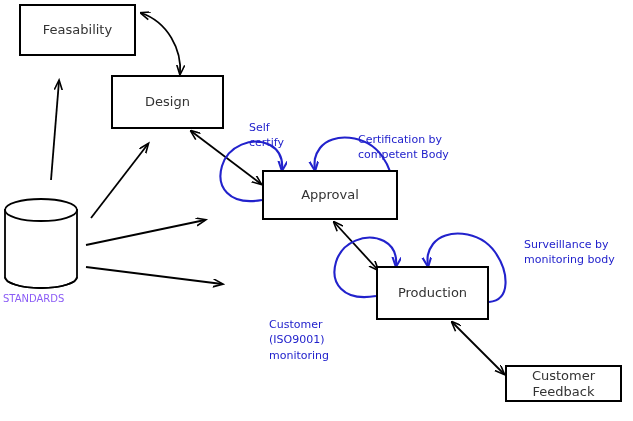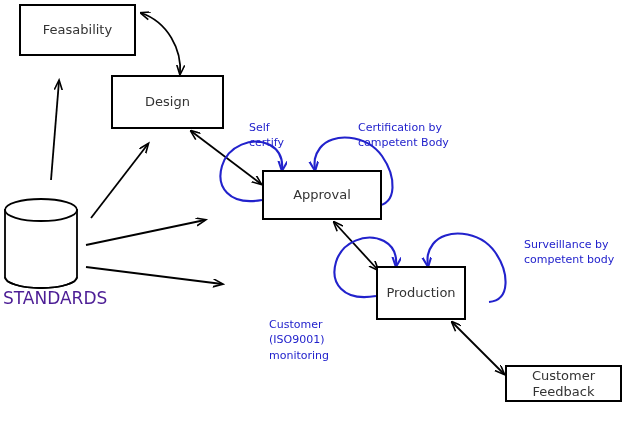--- a/index.html
+++ b/index.html
@@ -43,22 +43,22 @@
   .edge-label {
     position: absolute;
     color: #2222cc;
     font-size: 11px;
     line-height: 15.5px;
     white-space: pre-line;
     font-family: "DejaVu Sans", sans-serif;
   }
   .store-label {
     position: absolute;
-    color: #4c1d95;
-    font-size: 17px;
+    color: #8b5cf6;
+    font-size: 10px;
     line-height: 15px;
     white-space: nowrap;
     font-family: "DejaVu Sans", sans-serif;
   }
 </style>
 </head>
 <body>
 
 <div id="diagram-root">
 
@@ -131,51 +131,51 @@
   </svg>
 
   <div class="node-box" style="left:19px; top:4px; width:117px; height:52px;">
     <span class="node-label">Feasability</span>
   </div>
 
   <div class="node-box" style="left:111px; top:75px; width:113px; height:54px;">
     <span class="node-label">Design</span>
   </div>
 
-  <div class="node-box" style="left:262px; top:170px; width:120px; height:50px;">
+  <div class="node-box" style="left:262px; top:170px; width:136px; height:50px;">
     <span class="node-label">Approval</span>
   </div>
 
-  <div class="node-box" style="left:376px; top:266px; width:90px; height:54px;">
+  <div class="node-box" style="left:376px; top:266px; width:113px; height:54px;">
     <span class="node-label">Production</span>
   </div>
 
   <div class="node-box" style="left:505px; top:365px; width:117px; height:37px;">
     <span class="node-label">Customer
 Feedback</span>
   </div>
 
   <div class="store-label" style="left:3px; top:291px;">
     <span>STANDARDS</span>
   </div>
 
   <div class="edge-label" style="left:249px; top:104px;">
     <span>Self
 certify</span>
   </div>
 
-  <div class="edge-label" style="left:358px; top:104px;">
+  <div class="edge-label" style="left:358px; top:116px;">
     <span>Certification by
 competent Body</span>
   </div>
 
   <div class="edge-label" style="left:269px; top:301px;">
     <span>Customer
 (ISO9001)
 monitoring</span>
   </div>
 
   <div class="edge-label" style="left:524px; top:221px;">
     <span>Surveillance by
-competent body</span>
+monitoring body</span>
   </div>
 
 </div>
 
 </body></html>

